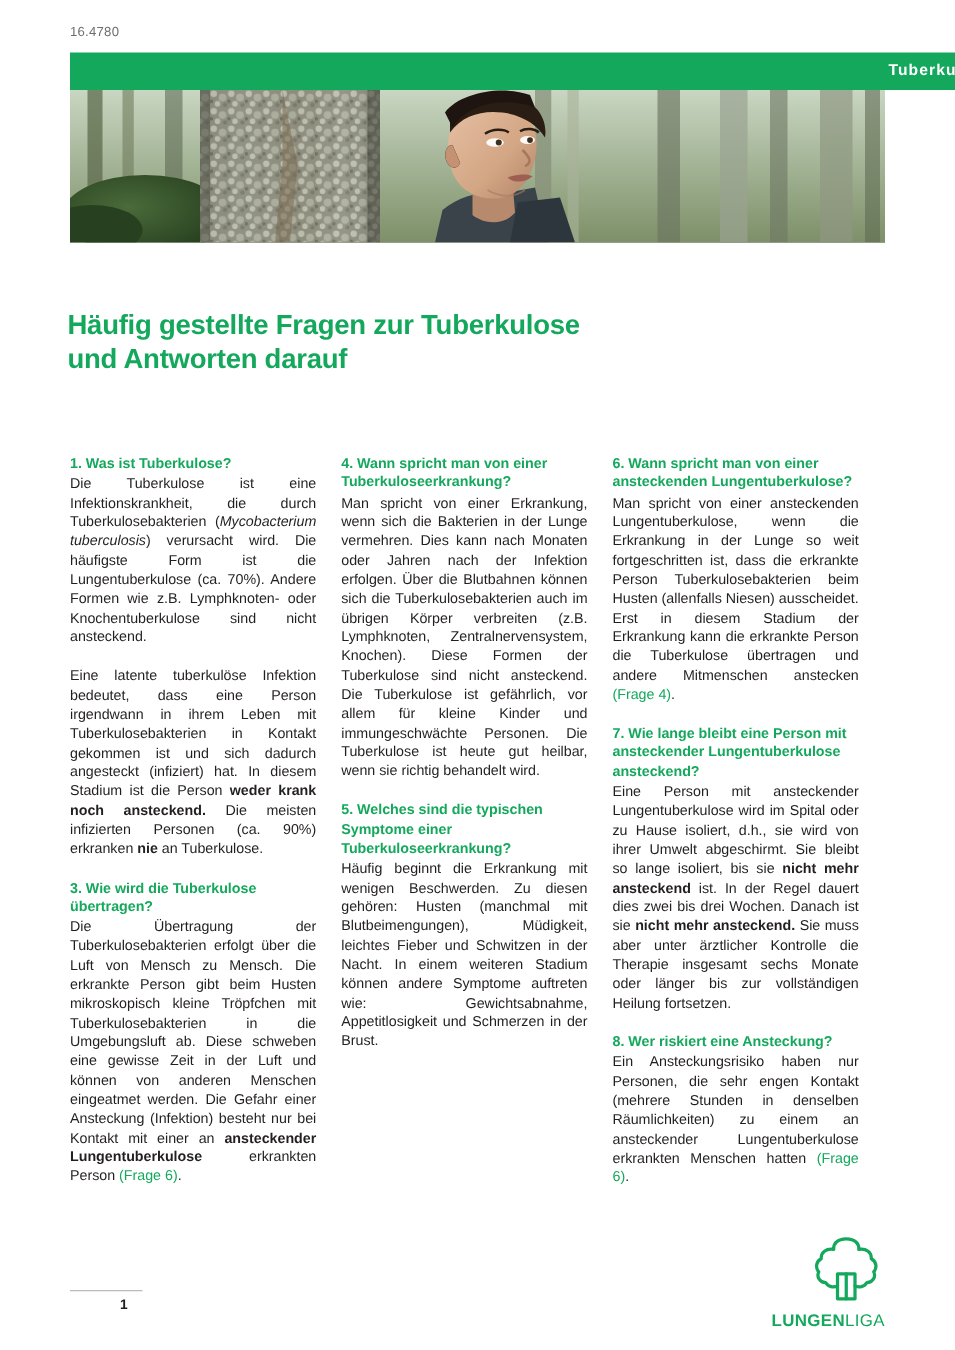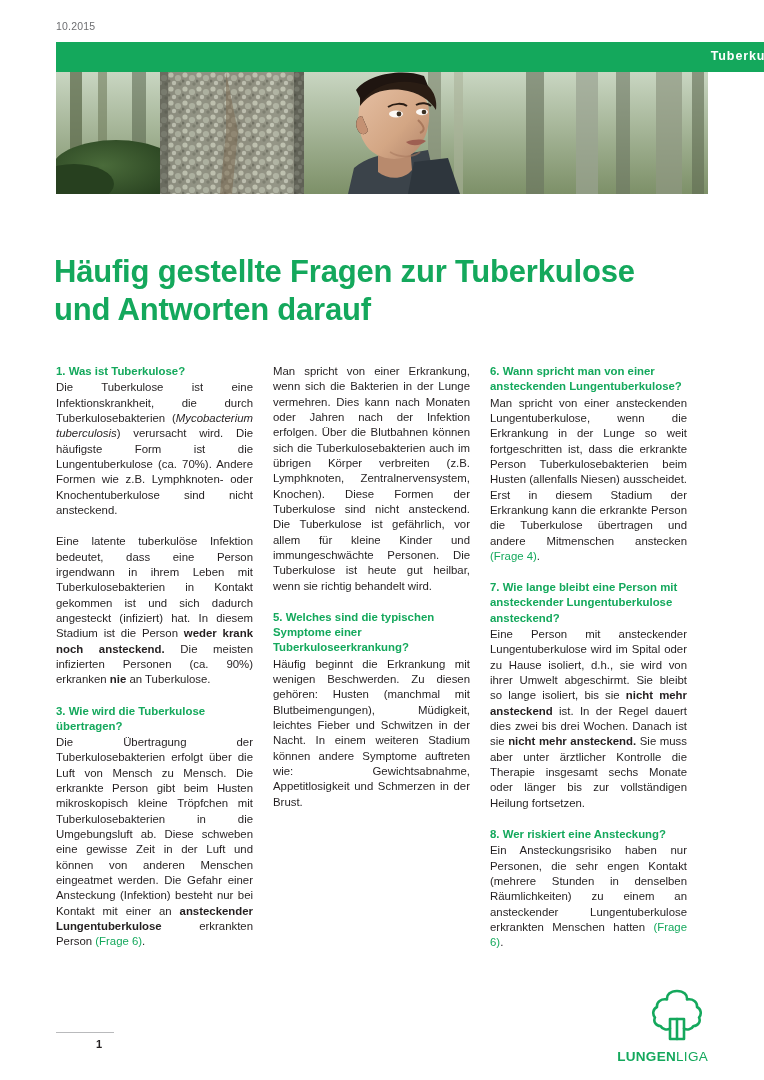--- a/index.html
+++ b/index.html
@@ -65,21 +65,21 @@
   }
   .hero svg { display: block; }
 
   
   .title {
     position: absolute;
     left: 54px;
     top: 232px;
     width: 660px;
     color: #14a85c;
-    font-size: 31px;
+    font-size: 22px;
     font-weight: bold;
     line-height: 1.22;
     letter-spacing: -0.2px;
   }
 
   
   .columns {
     position: absolute;
     left: 56px;
     top: 364px;
@@ -153,21 +153,21 @@
     white-space: nowrap;
   }
   .logo-text .bold { font-weight: bold; color: #14a85c; }
   .logo-text .light { font-weight: normal; color: #14a85c; margin-top: 36px; }
 </style>
 </head>
 <body>
 
 <div class="page">
 
-  <div class="date-line">10.2015</div>
+  <div class="date-line">16.4780</div>
 
   <div class="green-band">
     <span class="band-label">Tuberkulose</span>
   </div>
 
   <div class="hero">
     <svg width="652" height="122" viewBox="0 0 652 122" xmlns="http://www.w3.org/2000/svg">
       <defs>
         <linearGradient id="skyg" x1="0" y1="0" x2="0" y2="1">
           <stop offset="0%" stop-color="#c9d6c2"></stop>
@@ -263,20 +263,21 @@
         <div class="qa">
           <p class="a">Eine latente tuberkulöse Infektion bedeutet, dass eine Person irgendwann in ihrem Leben mit Tuberkulosebakterien in Kontakt gekommen ist und sich dadurch angesteckt (infiziert) hat. In diesem Stadium ist die Person <b>weder krank noch ansteckend.</b> Die meisten infizierten Personen (ca. 90%) erkranken <b>nie</b> an Tuberkulose.</p>
         </div>
         <div class="qa">
           <h3 class="q">3. Wie wird die Tuberkulose übertragen?</h3>
           <p class="a">Die Übertragung der Tuberkulosebakterien erfolgt über die Luft von Mensch zu Mensch. Die erkrankte Person gibt beim Husten mikroskopisch kleine Tröpfchen mit Tuberkulosebakterien in die Umgebungsluft ab. Diese schweben eine gewisse Zeit in der Luft und können von anderen Menschen eingeatmet werden. Die Gefahr einer Ansteckung (Infektion) besteht nur bei Kontakt mit einer an <b>ansteckender Lungentuberkulose</b> erkrankten Person <span class="ref">(Frage 6)</span>.</p>
         </div>
       </div>
     <div class="col">
         <div class="qa">
+          <h3 class="q">4. Wann spricht man von einer Tuberkuloseerkrankung?</h3>
           <p class="a">Man spricht von einer Erkrankung, wenn sich die Bakterien in der Lunge vermehren. Dies kann nach Monaten oder Jahren nach der Infektion erfolgen. Über die Blutbahnen können sich die Tuberkulosebakterien auch im übrigen Körper verbreiten (z.B. Lymphknoten, Zentralnervensystem, Knochen). Diese Formen der Tuberkulose sind nicht ansteckend. Die Tuberkulose ist gefährlich, vor allem für kleine Kinder und immungeschwächte Personen. Die Tuberkulose ist heute gut heilbar, wenn sie richtig behandelt wird.</p>
         </div>
         <div class="qa">
           <h3 class="q">5. Welches sind die typischen Symptome einer Tuberkuloseerkrankung?</h3>
           <p class="a">Häufig beginnt die Erkrankung mit wenigen Beschwerden. Zu diesen gehören: Husten (manchmal mit Blutbeimengungen), Müdigkeit, leichtes Fieber und Schwitzen in der Nacht. In einem weiteren Stadium können andere Symptome auftreten wie: Gewichtsabnahme, Appetitlosigkeit und Schmerzen in der Brust.</p>
         </div>
       </div>
     <div class="col">
         <div class="qa">
           <h3 class="q">6. Wann spricht man von einer ansteckenden Lungentuberkulose?</h3>

